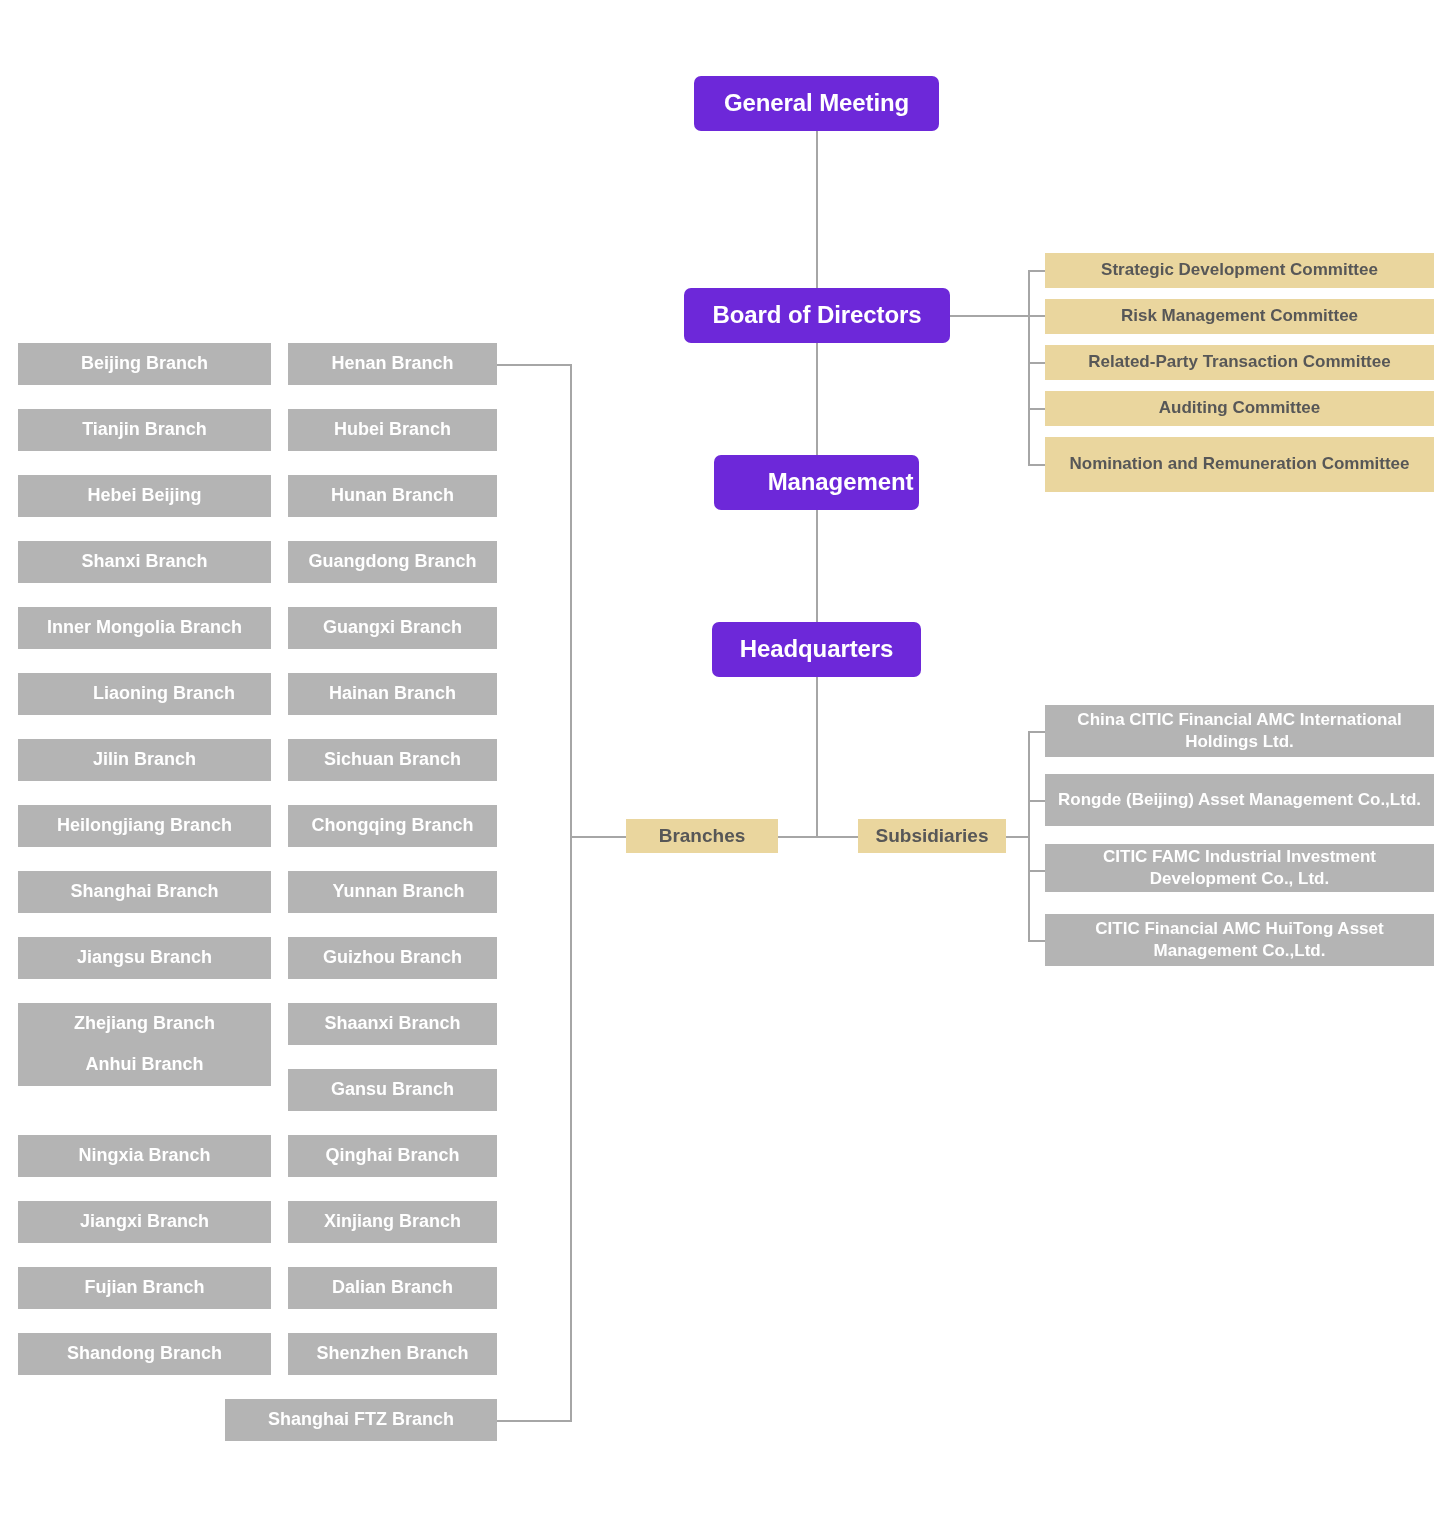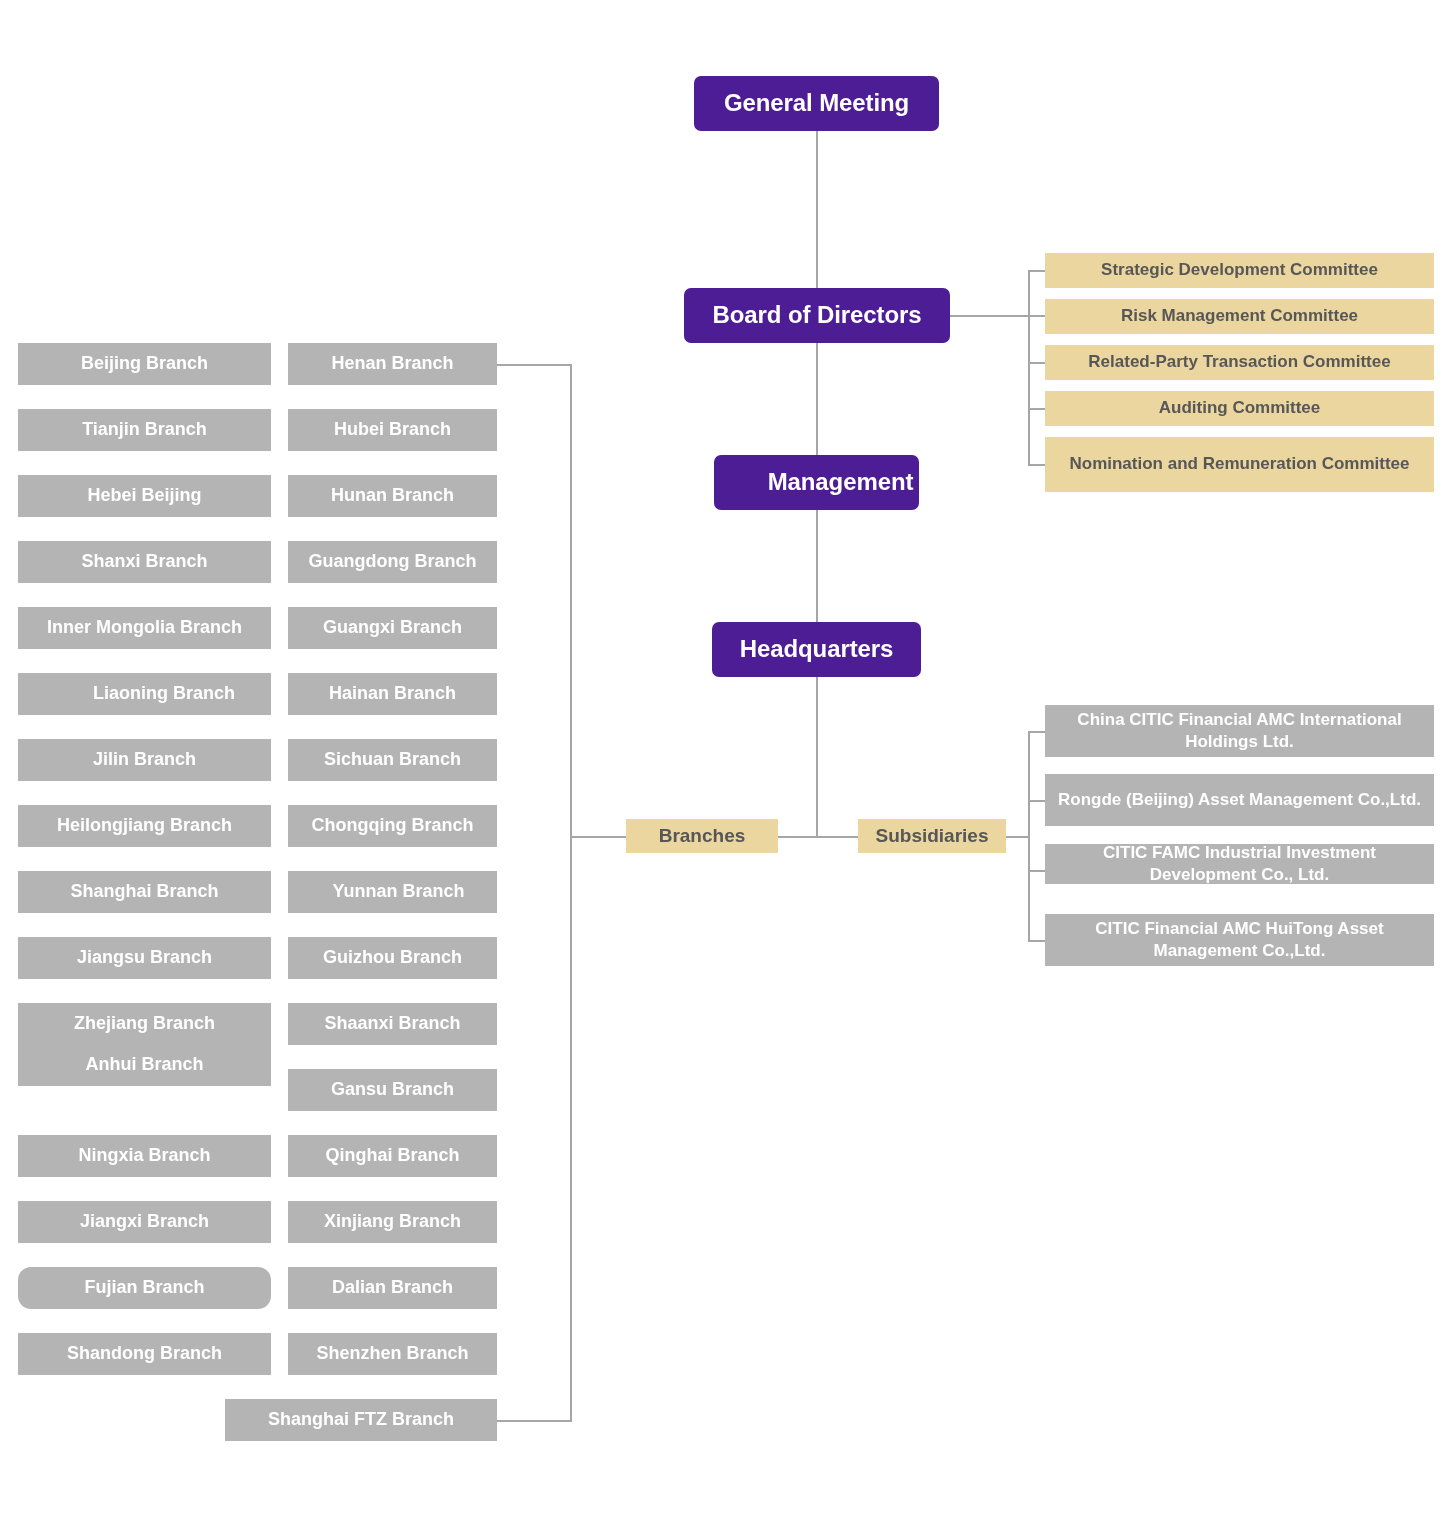--- a/index.html
+++ b/index.html
@@ -25,21 +25,21 @@
     display: flex;
     align-items: center;
     justify-content: center;
     text-align: center;
     font-weight: bold;
     line-height: 1.18;
     user-select: none;
   }
 
   .node-red {
-    background: #4c1d95;
+    background: #6d28d9;
     color: #ffffff;
     border-radius: 7px;
     font-size: 24px;
     letter-spacing: -0.1px;
   }
 
   .node-gold {
     background: #EAD69E;
     color: #575757;
     font-size: 17px;
@@ -144,21 +144,21 @@
   <div class="node node-gold-small" style="left:858px; top:819px; width:148px; height:34px;">
     <span>Subsidiaries</span>
   </div>
 
   <div class="node node-gray-sub" style="left:1045px; top:705px; width:389px; height:52px;">
     <span>China CITIC Financial AMC International Holdings Ltd.</span>
   </div>
   <div class="node node-gray-sub" style="left:1045px; top:774px; width:389px; height:52px;">
     <span>Rongde (Beijing) Asset Management Co.,Ltd.</span>
   </div>
-  <div class="node node-gray-sub" style="left:1045px; top:844px; width:389px; height:40px;">
+  <div class="node node-gray-sub" style="left:1045px; top:844px; width:389px; height:48px;">
     <span>CITIC FAMC Industrial Investment Development Co., Ltd.</span>
   </div>
   <div class="node node-gray-sub" style="left:1045px; top:914px; width:389px; height:52px;">
     <span>CITIC Financial AMC HuiTong Asset Management Co.,Ltd.</span>
   </div>
 
   <div class="node node-gray" style="left:18px; top:343px; width:253px; height:42px;">
       <span>Beijing Branch</span>
     </div>
   <div class="node node-gray" style="left:18px; top:409px; width:253px; height:42px;">
@@ -193,21 +193,21 @@
     </div>
   <div class="node node-gray" style="left:18px; top:1044px; width:253px; height:42px;">
       <span>Anhui Branch</span>
     </div>
   <div class="node node-gray" style="left:18px; top:1135px; width:253px; height:42px;">
       <span>Ningxia Branch</span>
     </div>
   <div class="node node-gray" style="left:18px; top:1201px; width:253px; height:42px;">
       <span>Jiangxi Branch</span>
     </div>
-  <div class="node node-gray" style="left:18px; top:1267px; width:253px; height:42px;border-radius:13px;">
+  <div class="node node-gray" style="left:18px; top:1267px; width:253px; height:42px;">
       <span>Fujian Branch</span>
     </div>
   <div class="node node-gray" style="left:18px; top:1333px; width:253px; height:42px;">
       <span>Shandong Branch</span>
     </div>
 
   <div class="node node-gray" style="left:288px; top:343px; width:209px; height:42px;">
       <span>Henan Branch</span>
     </div>
   <div class="node node-gray" style="left:288px; top:409px; width:209px; height:42px;">

